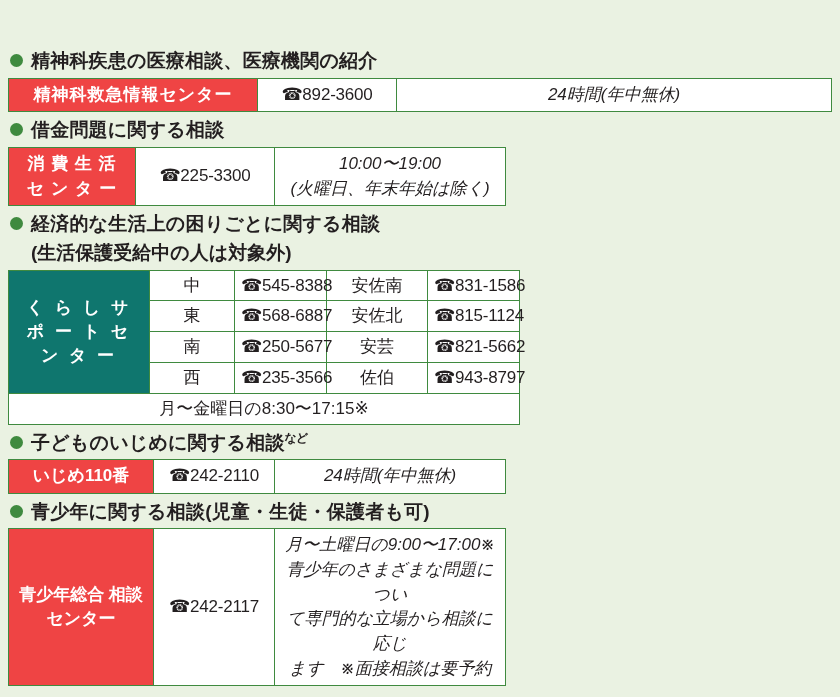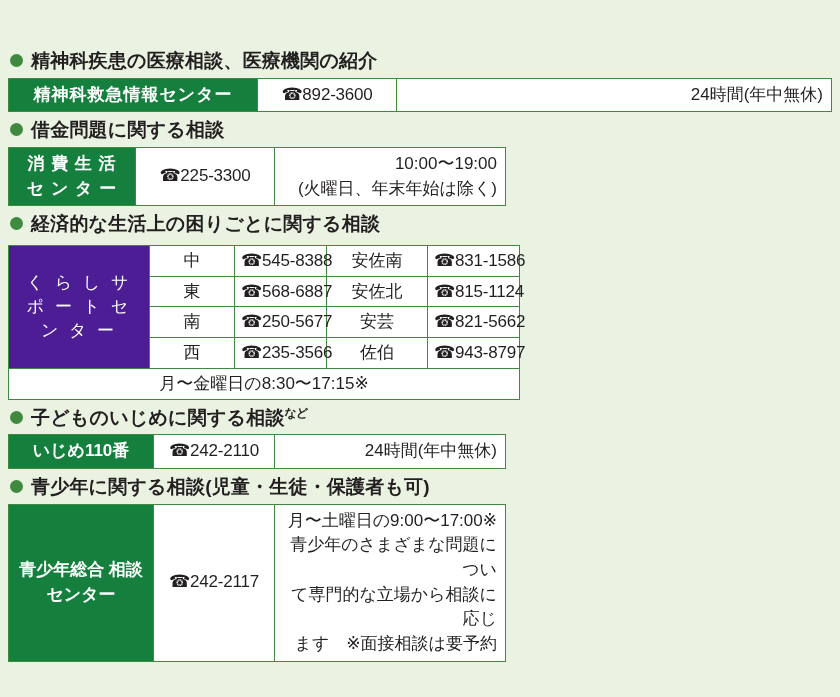--- a/index.html
+++ b/index.html
@@ -64,58 +64,59 @@
     table-layout: fixed;
   }
   table.box td {
     border: 1px solid #3f8a3f;
     padding: 4px 8px;
     font-size: 17px;
     vertical-align: middle;
     line-height: 1.45;
   }
   td.name {
-    background: #15803d;
+    background: #ef4444;
     color: #ffffff;
     font-weight: bold;
     text-align: center;
     letter-spacing: 1px;
     font-size: 18px;
     padding: 6px 4px;
     line-height: 1.35;
   }
   td.tel {
     text-align: center;
     white-space: nowrap;
     font-size: 17px;
     letter-spacing: -0.2px;
   }
   td.info {
-    text-align: right;
+    text-align: center;
     white-space: pre-line;
+    font-style: italic;
   }
 
   
   table.grid {
     border-collapse: collapse;
     width: 100%;
     background: #fff;
     table-layout: fixed;
   }
   table.grid td {
     border: 1px solid #3f8a3f;
     font-size: 17px;
     padding: 3px 6px;
     text-align: center;
     line-height: 1.4;
   }
   td.bigname {
-    background: #4c1d95;
+    background: #0f766e;
     color: #fff;
-    font-weight: normal;
+    font-weight: bold;
     letter-spacing: 3px;
     font-size: 18px;
     line-height: 1.55;
     width: 128px;
   }
   td.area { width: 72px; }
   td.hours-row {
     text-align: left;
     padding-left: 10px;
     font-size: 17px;
@@ -159,20 +160,21 @@
       </tr>
     </tbody>
       </table>
   </div>
 
   <div class="section">
     <div class="head">
       <span class="bullet"></span>
       <span class="head-text">経済的な生活上の困りごとに関する相談</span>
     </div>
+    <div class="head-sub">(生活保護受給中の人は対象外)</div>
     <table class="grid" style="width:512px; margin-top:4px">
       <tbody>
           <tr>
         <td class="bigname" rowspan="4">く ら し
 サ ポ ー ト
 セ ン タ ー</td>
         <td class="area">中</td>
         <td class="tel">☎545-8388</td>
         <td class="area" style="width:88px">安佐南</td>
         <td class="tel">☎831-1586</td>

